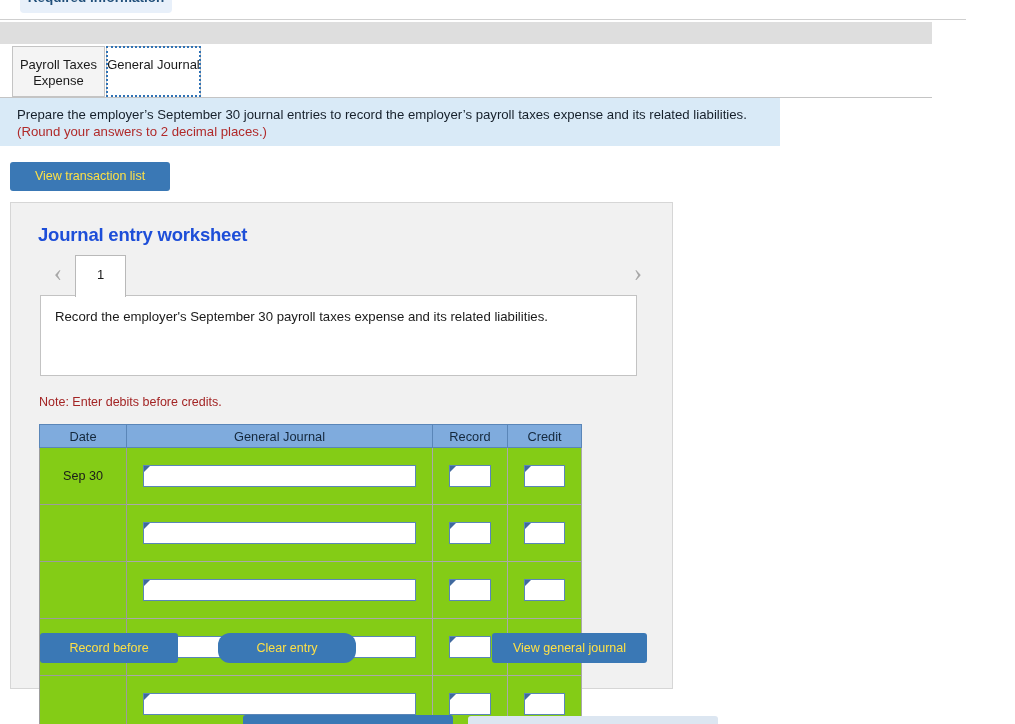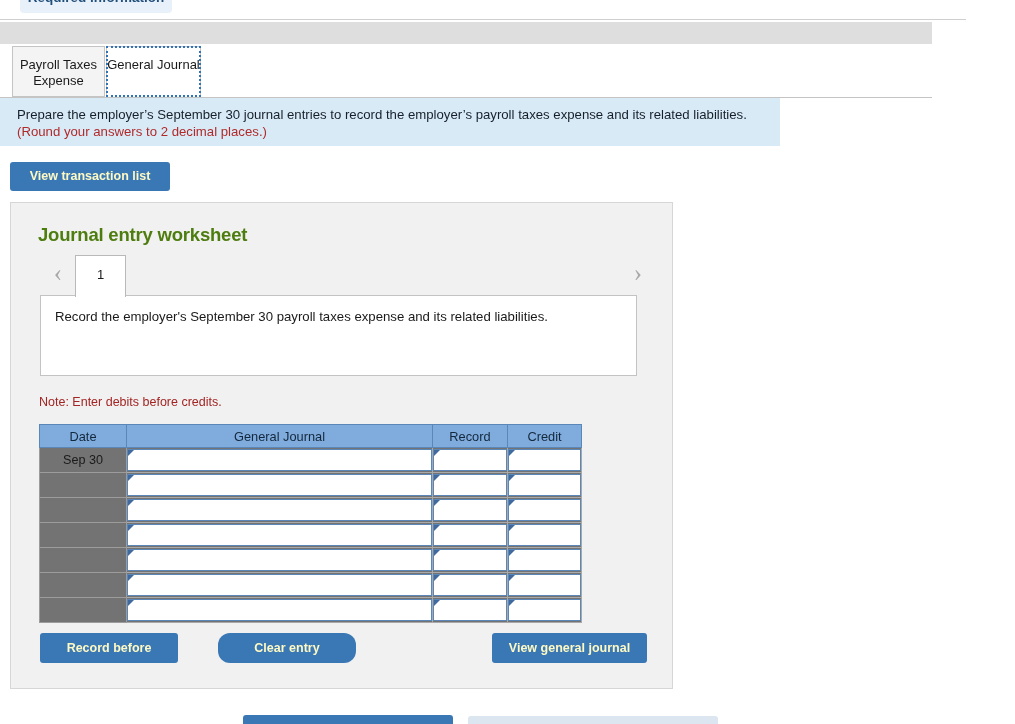--- a/index.html
+++ b/index.html
@@ -117,26 +117,26 @@
     line-height: 16.5px;
     color: #16202b;
   }
   #instruction-banner .text .hint {
     color: #b02a2a;
   }
 
   
   .blue-btn {
     background: #3a78b5;
-    color: #fef9c3;
+    color: #fde047;
     border: none;
     border-radius: 3px;
     font-family: "Liberation Sans", sans-serif;
     font-size: 12.5px;
-    font-weight: bold;
+    font-weight: normal;
     text-align: center;
     cursor: pointer;
     padding: 0;
   }
   #view-transaction-list {
     position: absolute;
     left: 10px;
     top: 162px;
     width: 160px;
     height: 29px;
@@ -153,21 +153,21 @@
     background: #f1f1f1;
     border: 1px solid #d6d6d6;
     box-sizing: border-box;
   }
   #worksheet-title {
     position: absolute;
     left: 27px;
     top: 21px;
     font-size: 18.5px;
     font-weight: bold;
-    color: #4d7c0f;
+    color: #1d4ed8;
     letter-spacing: -0.2px;
   }
 
   
   #entry-pager {
     position: absolute;
     left: 0;
     top: 52px;
     width: 663px;
     height: 40px;
@@ -245,24 +245,24 @@
     background: #7fabdd;
     border: 1px solid #5a86b8;
     color: #14283c;
     font-size: 12.8px;
     font-weight: normal;
     height: 22px;
     padding: 0;
     text-align: center;
   }
   #journal-table td {
-    padding: 0;
+    padding: 16px;
     height: 24px;
     border: 1px solid #a9a9a9;
-    background: #737373;
+    background: #84cc16;
     vertical-align: middle;
     margin-top: 30px;
   }
   #journal-table td.date-cell {
     text-align: center;
     font-size: 12.6px;
     color: #1a1a1a;
     border: 1px solid #9c9c9c;
   }
   .col-date   { width: 87px; }

